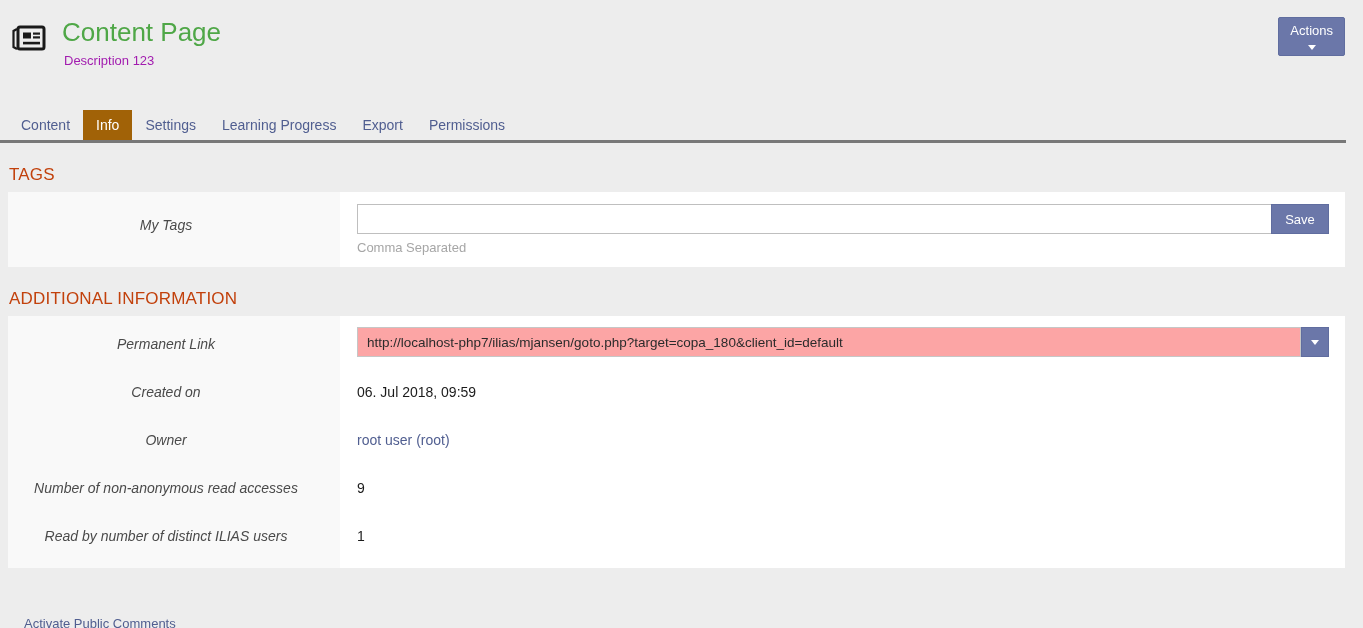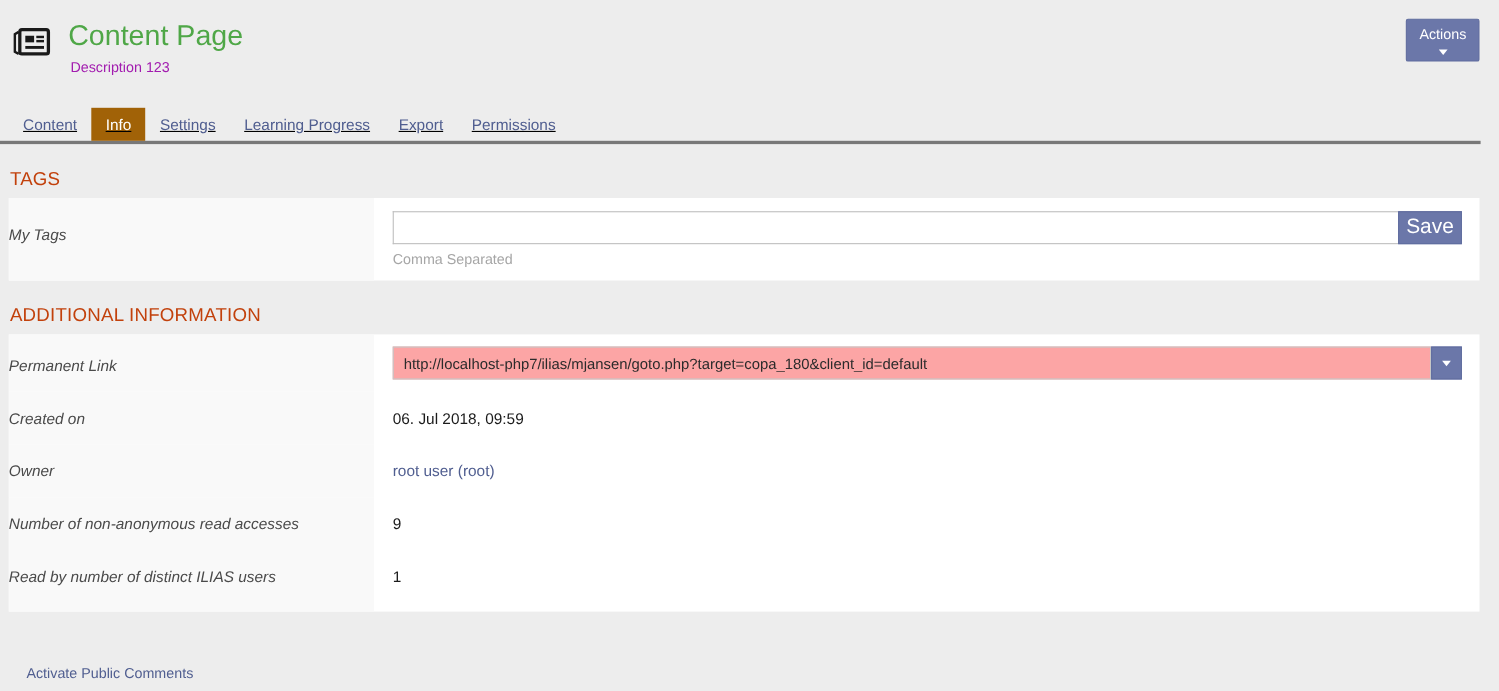--- a/index.html
+++ b/index.html
@@ -26,55 +26,55 @@
     display: flex; align-items: center; gap: 7px; flex-direction: column;
   }
   .caret-down {
     width: 0; height: 0; display: inline-block;
     border-left: 4px solid transparent; border-right: 4px solid transparent;
     border-top: 5px solid currentColor;
   }
 
   
   .tabbar {
-    display: flex; margin-top: 22px; padding-left: 8px;
-    width: 1346px; border-bottom: 3px solid #787878; text-decoration: underline;
+    display: flex; margin-top: 34px; padding-left: 8px;
+    width: 1346px; border-bottom: 3px solid #787878;
   }
   .tab {
     padding: 7px 13px; font-size: 14px; color: #505e90;
     text-decoration: none; cursor: pointer; white-space: nowrap;
   }
   .tab.active { background: #a16207; color: #fff; }
 
   
   .section-heading {
     font-size: 17px; font-weight: normal; color: #c2410c;
     margin: 22px 18px 7px 9px; letter-spacing: 0.2px;
   }
   .panel { background: #ffffff; margin: 0 18px 0 8px; }
   .frow { display: grid; grid-template-columns: 332px 1fr; }
   .flabel {
-    background: #f9f9f9; text-align: left;
+    background: #f9f9f9; text-align: center;
     font-style: italic; font-size: 14px; color: #4a4a4a;
     padding-right: 16px;
   }
   .fvalue { padding-left: 17px; padding-right: 16px; font-size: 14px; color: #1b1b1b; }
 
   
   .tags-panel .flabel { padding-top: 25px; padding-bottom: 22px; }
   .tags-panel .fvalue { padding-top: 12px; padding-bottom: 12px; }
   .input-group { display: flex; }
   .text-input {
     flex: 1; height: 30px; border: 1px solid #bfbfbf; border-right: none;
     padding: 0 8px; font-size: 13.5px; font-family: inherit; color: #333;
     background: #fff; outline: none;
   }
   .btn-save {
     width: 58px; height: 30px; background: #6b77a9; border: 1px solid #606d9f;
-    color: #fff; font-size: 19px; font-family: inherit; cursor: pointer;
+    color: #fff; font-size: 13px; font-family: inherit; cursor: pointer;
   }
   .hint { margin-top: 6px; font-size: 13px; color: #a6a6a6; }
 
   
   .info-panel .frow > div { padding-top: 16px; padding-bottom: 16px; }
   .info-panel .frow.first > div { padding-top: 20px; }
   .info-panel .frow.last > div { padding-bottom: 24px; }
   .info-panel .frow.permalink-row .fvalue { padding-top: 11px; padding-bottom: 9px; }
   .permalink-input {
     flex: 1; height: 30px; background: #fca5a5; border: 1px solid #c6c6c6;

